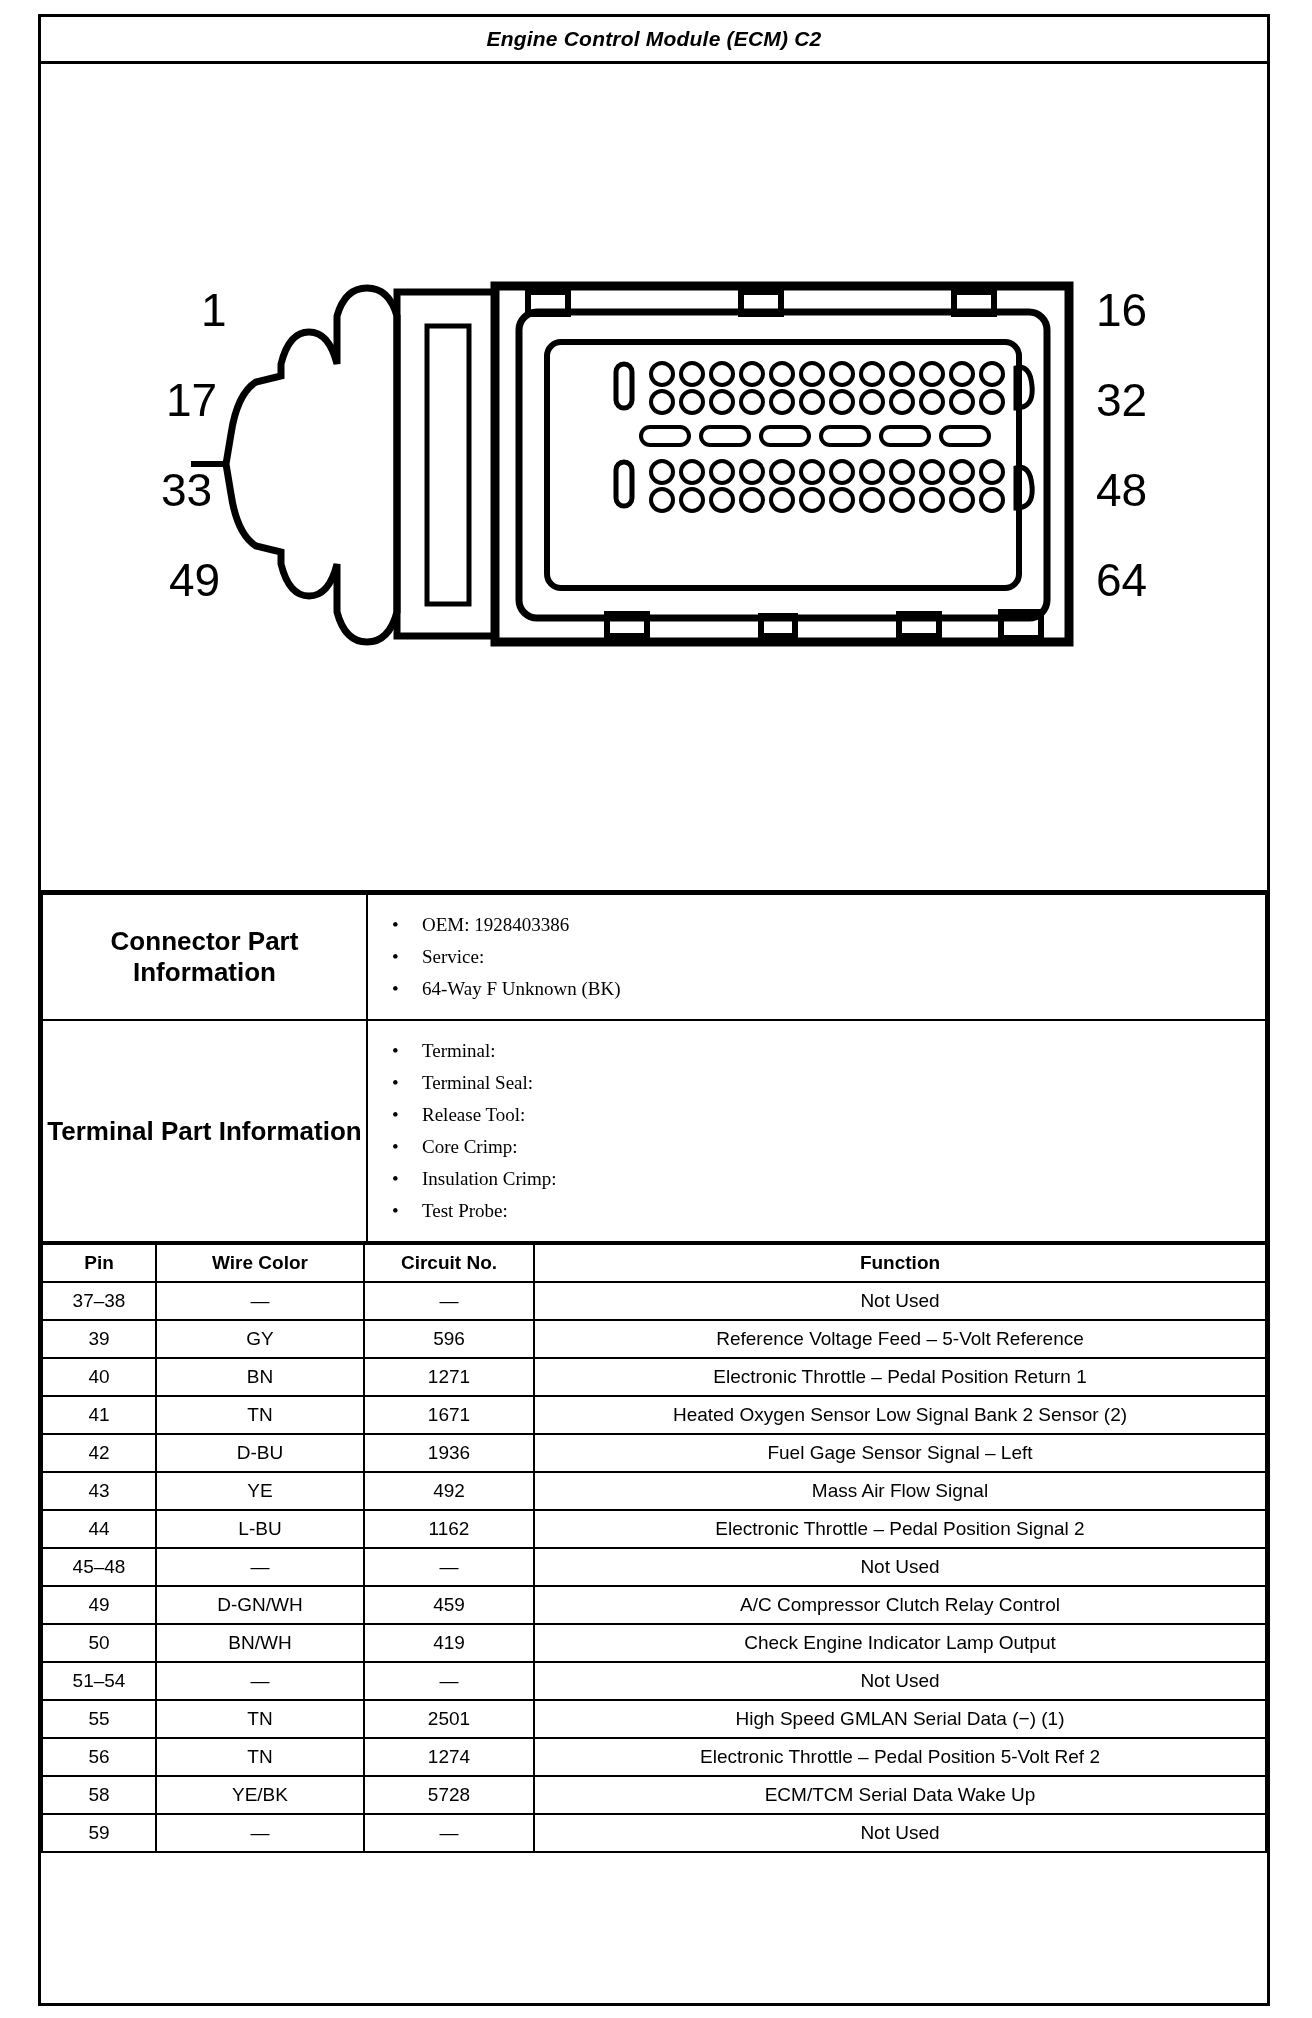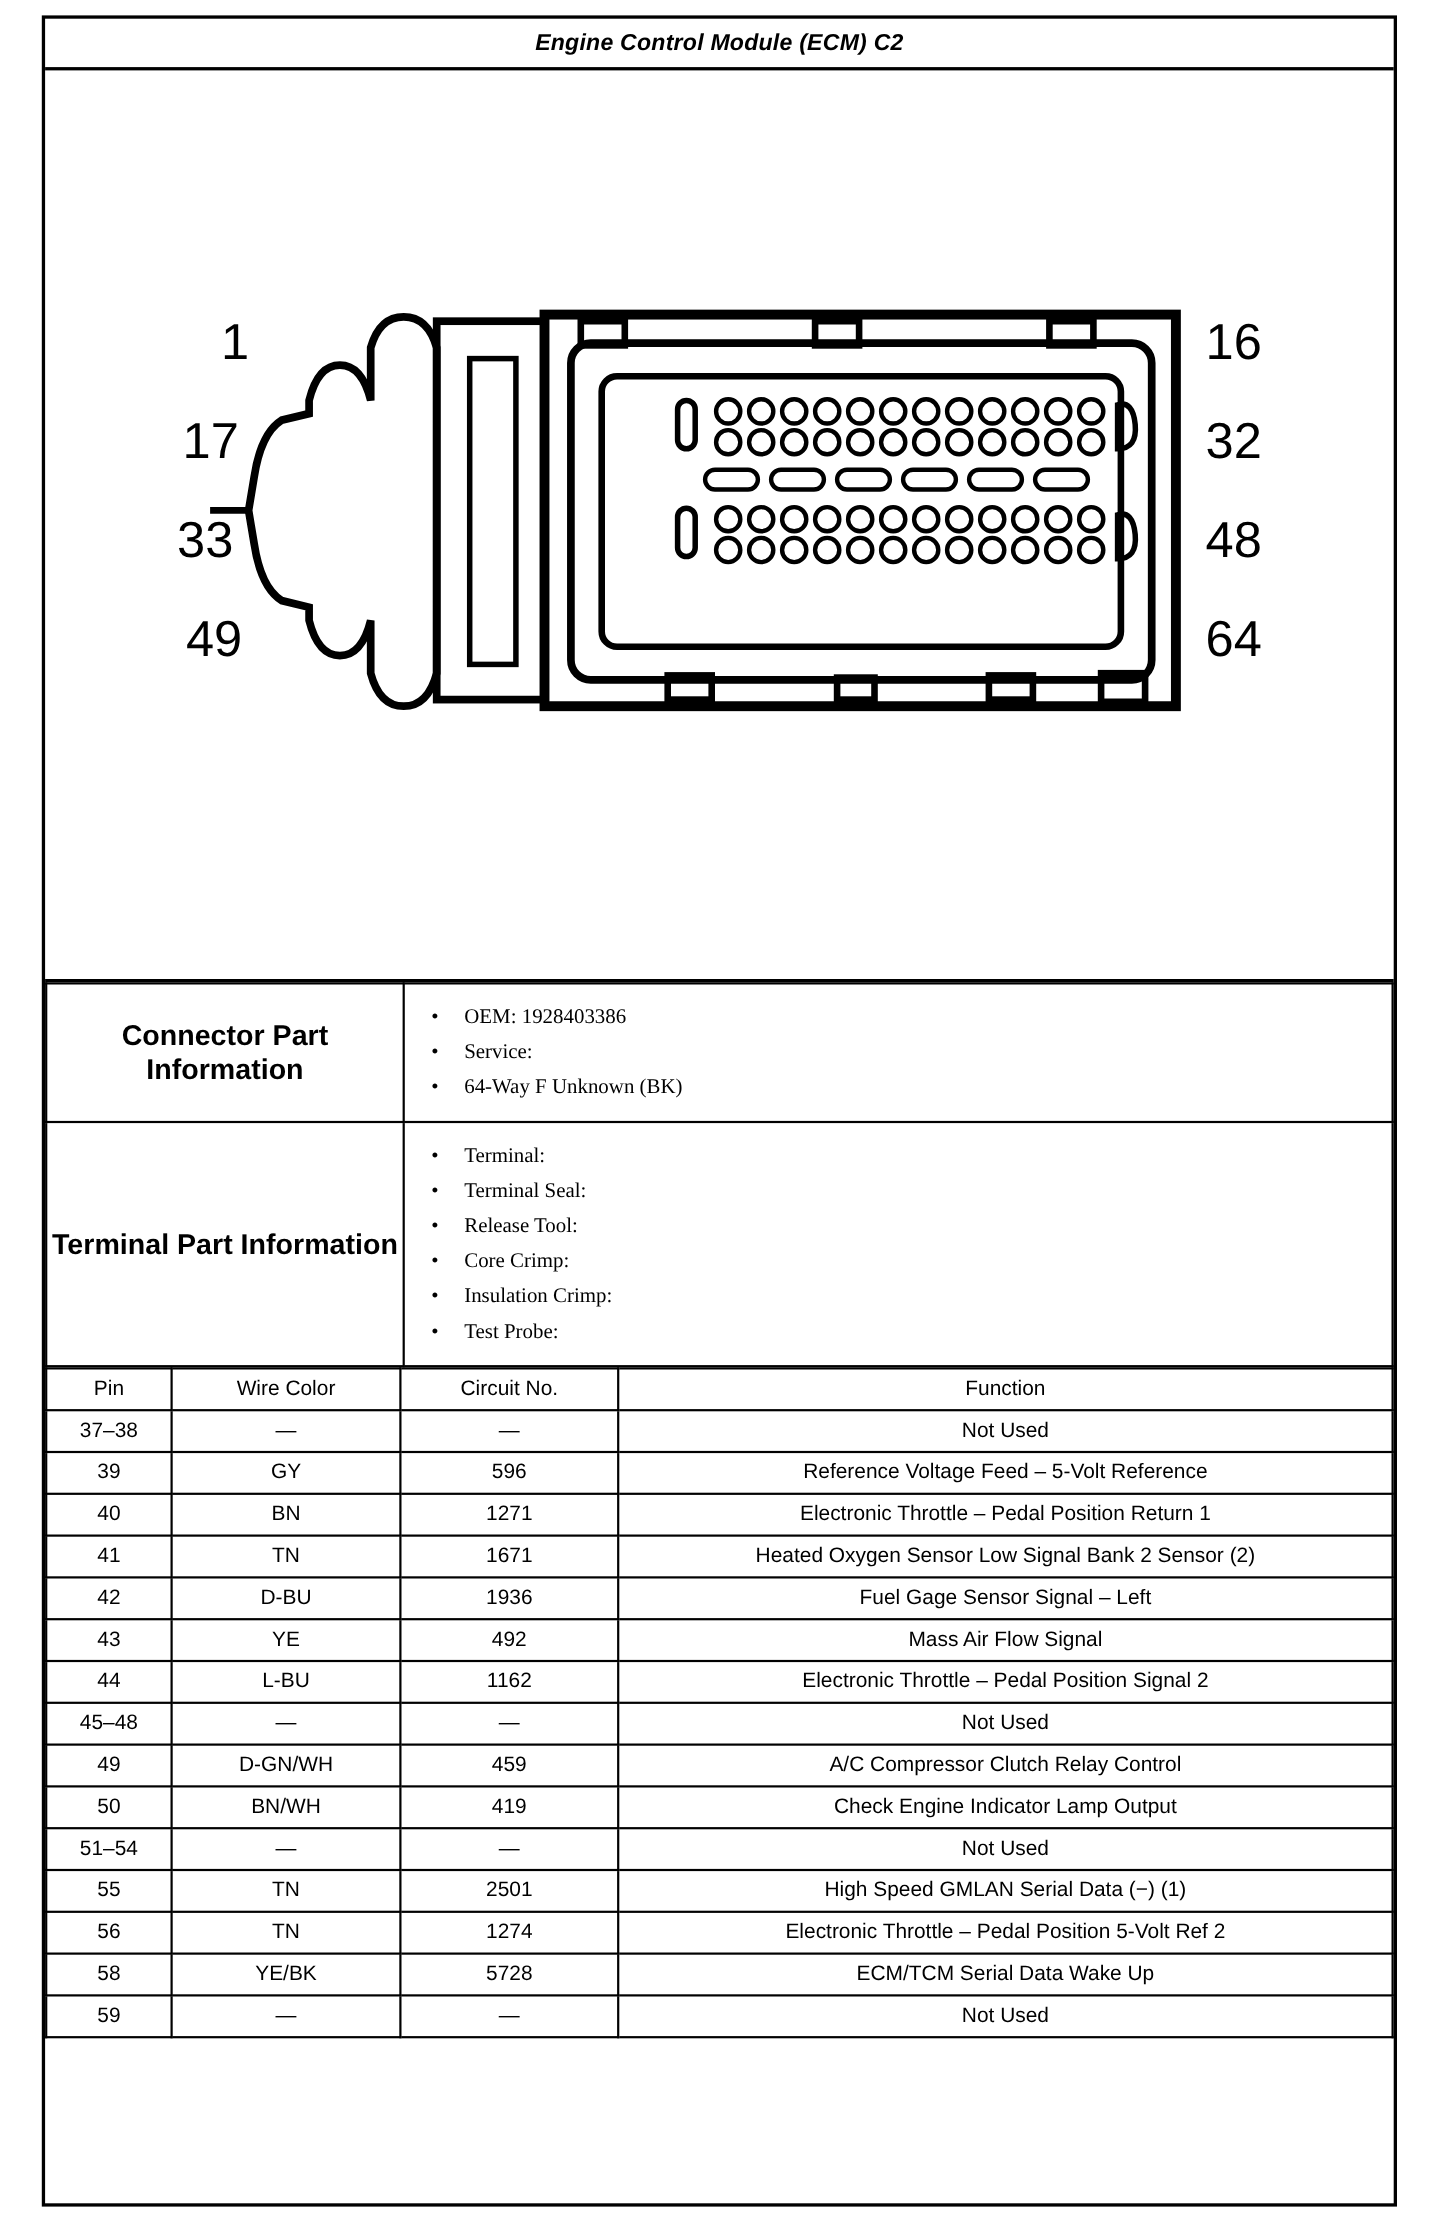--- a/index.html
+++ b/index.html
@@ -87,26 +87,26 @@
     table-layout: fixed;
     font-size: 19px;
   }
   .pin-table th, .pin-table td {
     border: 2px solid #000;
     height: 38px;
     padding: 0 6px;
     box-sizing: border-box;
   }
   .pin-table th {
-    font-weight: normal;
+    font-weight: bold;
     text-align: center;
   }
   .col-pin { width: 114px; text-align: center; }
   .col-color { width: 208px; text-align: center; }
-  .col-circuit { width: 198px; text-align: center; }
+  .col-circuit { width: 170px; text-align: center; }
   .col-function { text-align: left; padding-left: 10px; }
   .pin-table td.col-function { text-align: center; }
 </style>
 </head>
 <body>
 
 <div class="page">
 
   <div class="title-bar">
     <span>Engine Control Module (ECM) C2</span>

